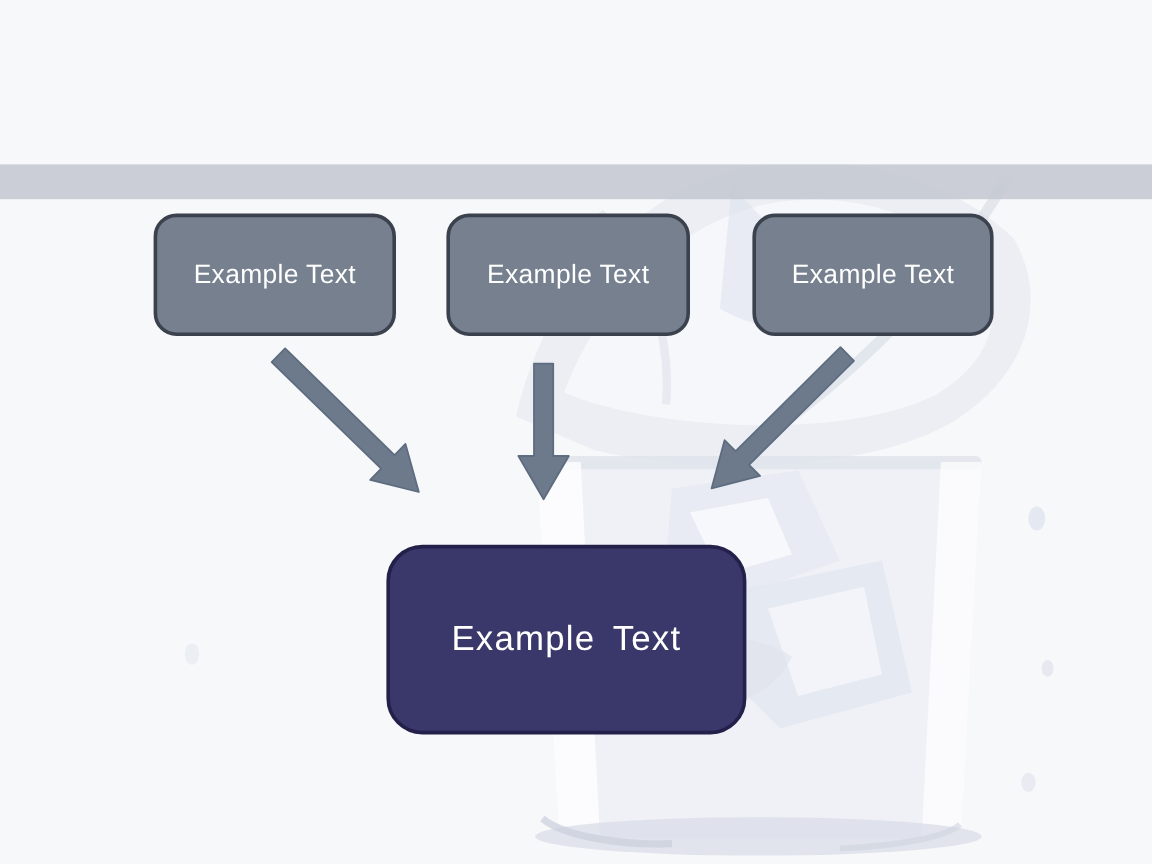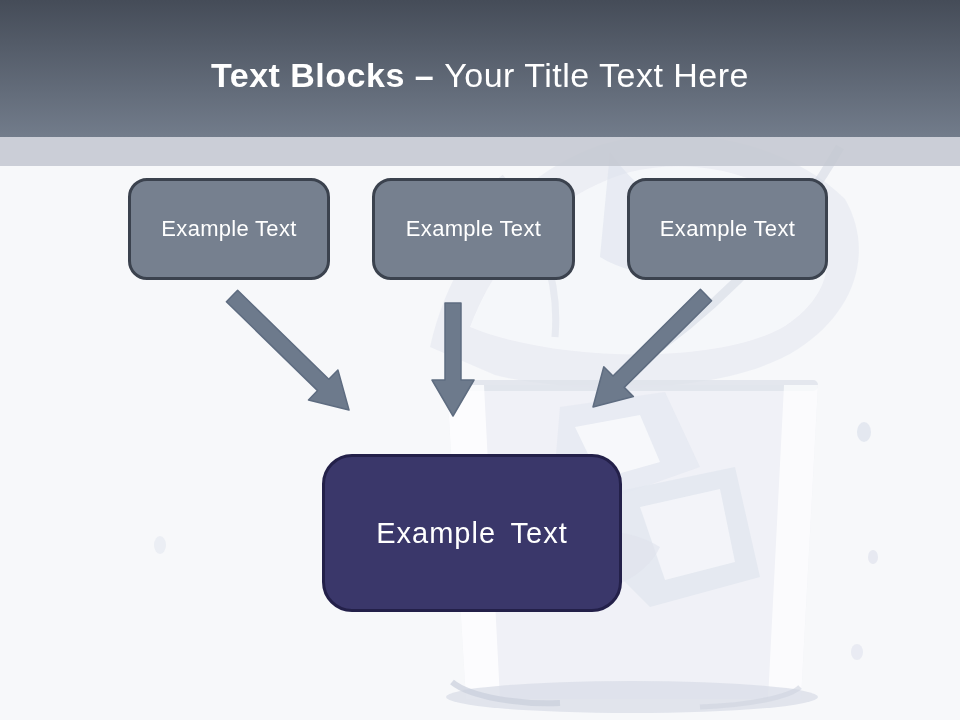--- a/index.html
+++ b/index.html
@@ -65,23 +65,20 @@
   }
   .cbox span{
     color:#fff;font-size:29px;letter-spacing:1px;word-spacing:6px;white-space:nowrap;
   }
 </style>
 </head>
 <body>
 
 <div class="slide">
 
-  <header class="header">
-    <h1 class="title"><span class="t-bold">Text Blocks –</span><span class="t-reg">Your Title Text Here</span></h1>
-  </header>
 
   <main class="content">
 
     <svg class="watermark" width="960" height="583" viewBox="0 0 960 583" aria-hidden="true">
 
       <path d="M430,210 C450,120 510,40 600,8 C690,-18 790,8 845,62 C875,115 855,175 798,212 C720,262 560,255 495,238 Z" fill="#e4e7f0" opacity="0.6"></path>
       <path d="M470,190 C500,110 560,55 630,35 C700,18 775,40 815,85 C840,125 825,165 780,192 C705,230 545,222 470,190 Z" fill="#f6f7fb" opacity="0.9"></path>
       <path d="M840,10 C800,80 740,150 660,210" stroke="#d5dae5" stroke-width="9" fill="none" opacity="0.6"></path>
       <path d="M500,40 C540,90 560,140 555,200" stroke="#d9dde8" stroke-width="7" fill="none" opacity="0.5"></path>
       <path d="M610,15 C640,60 700,95 760,100 C720,140 650,150 600,120 Z" fill="#dde1ec" opacity="0.55"></path>

